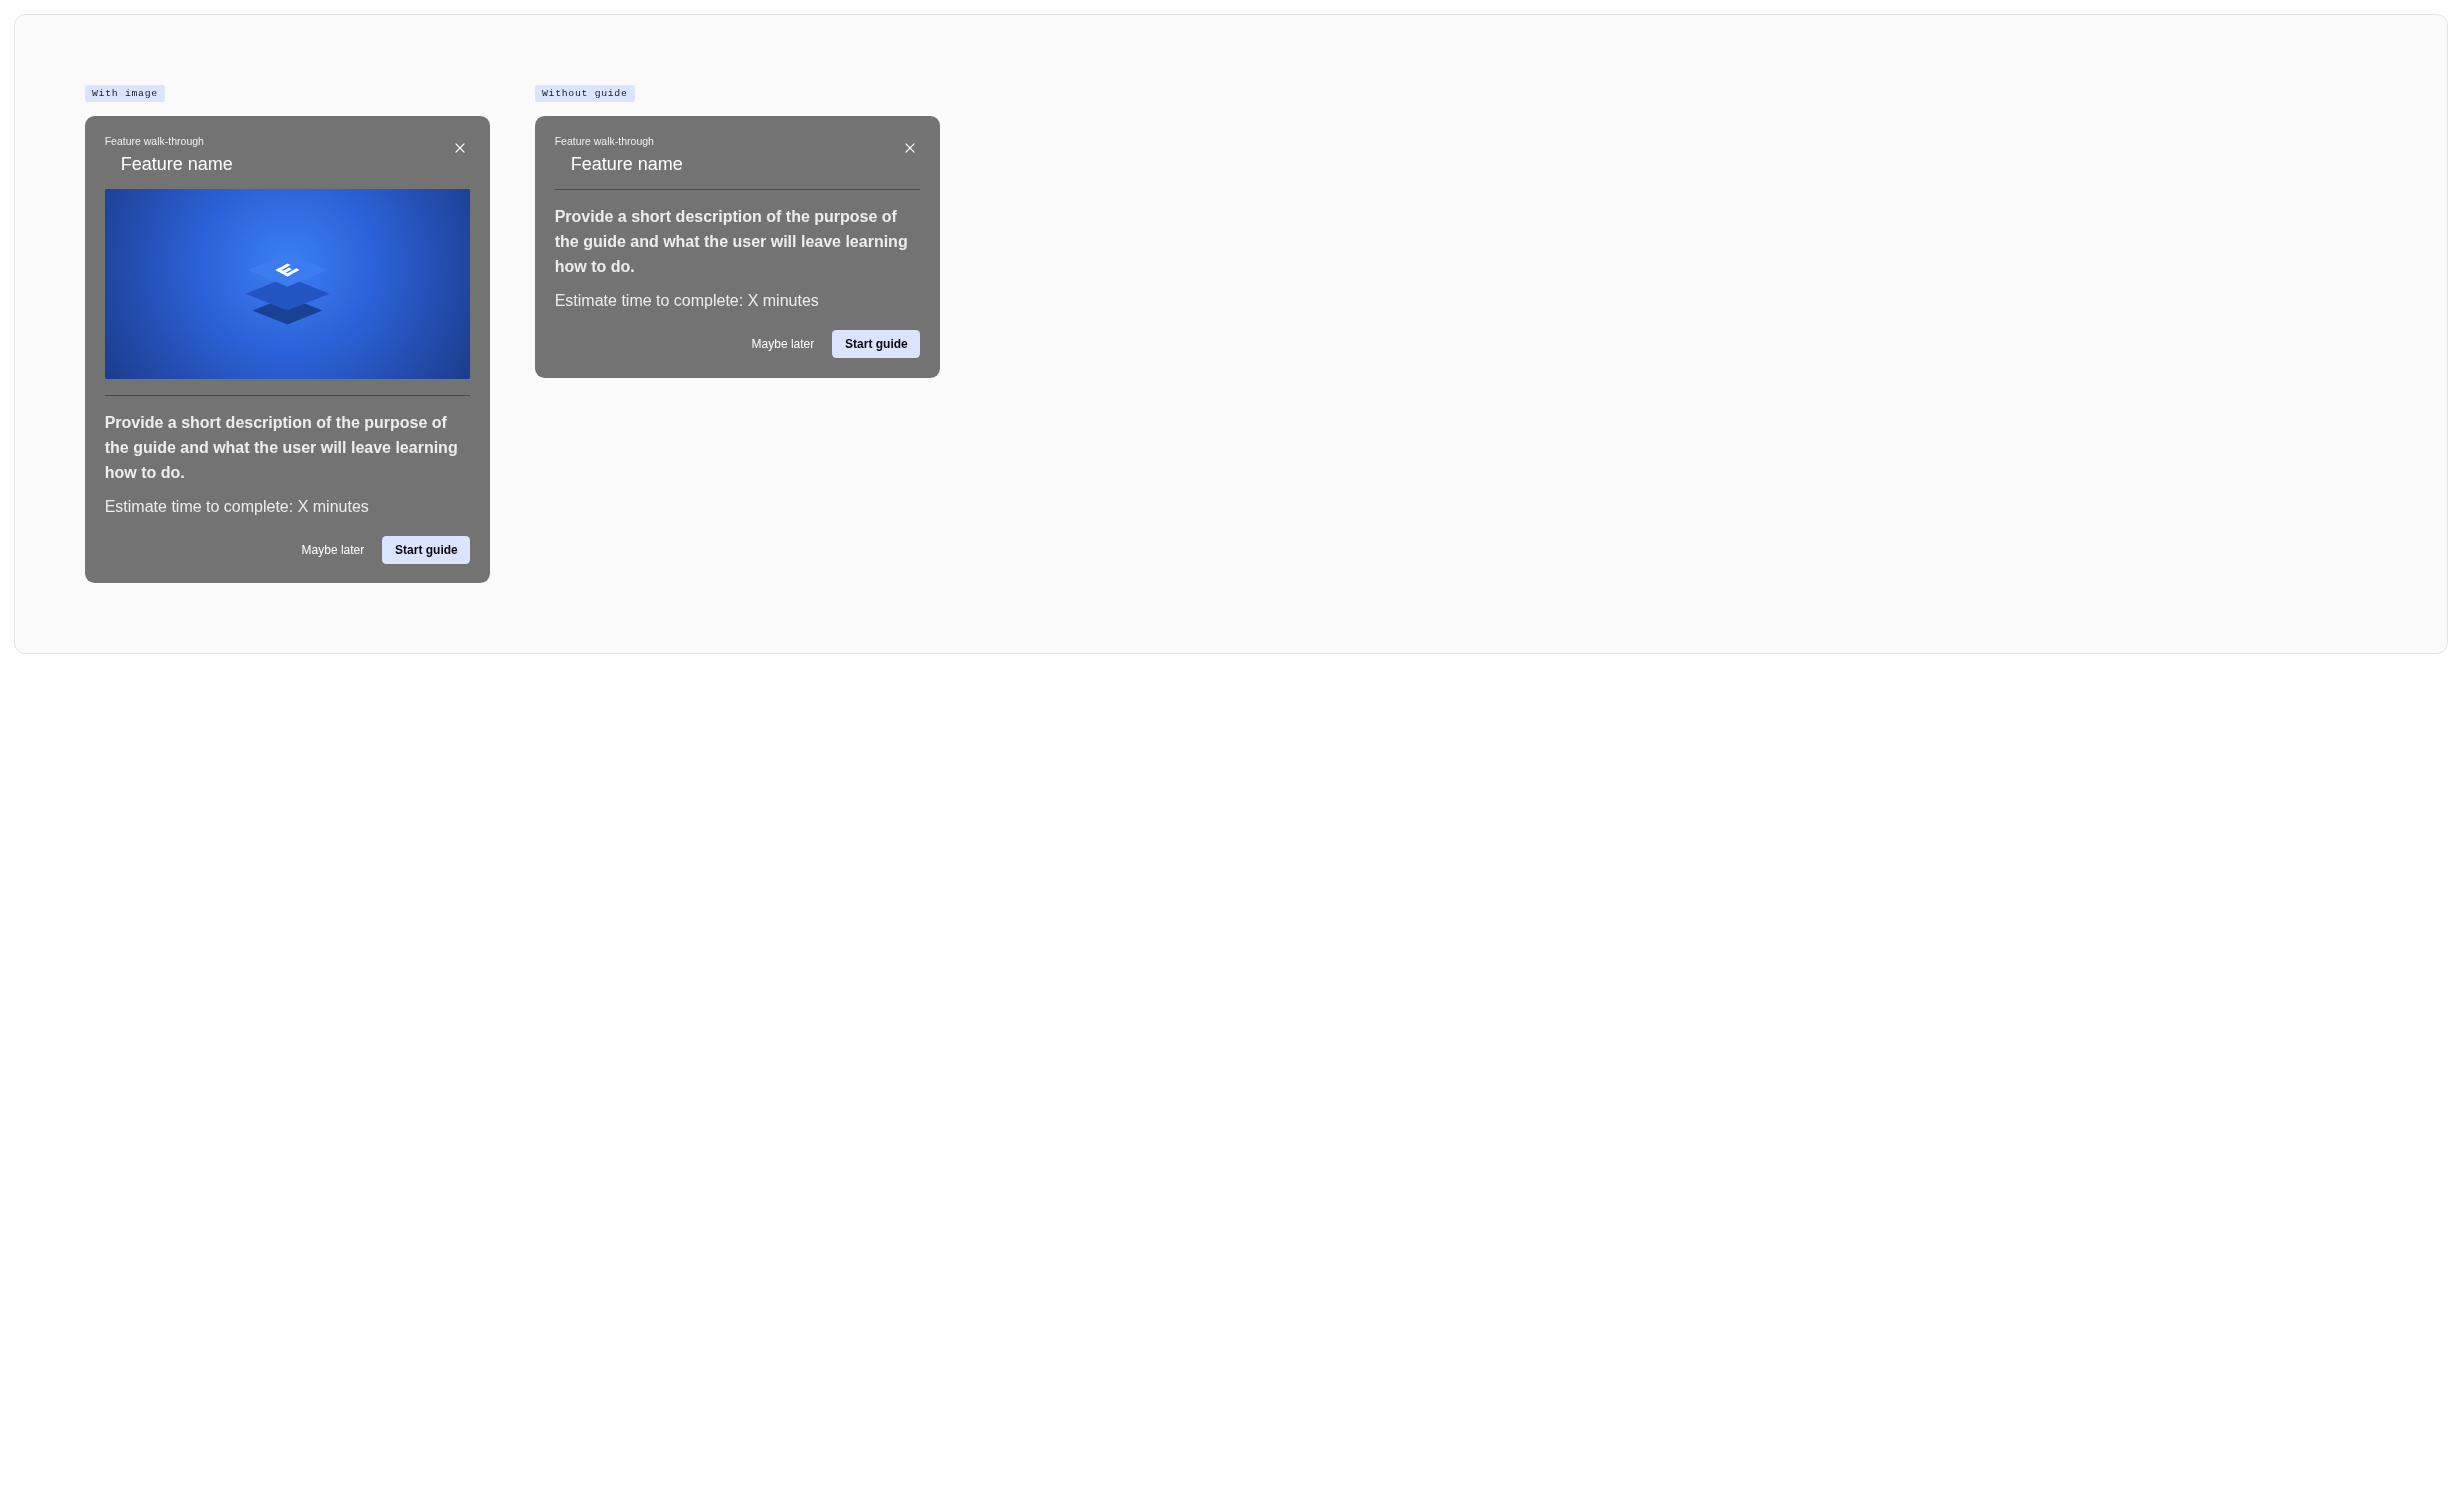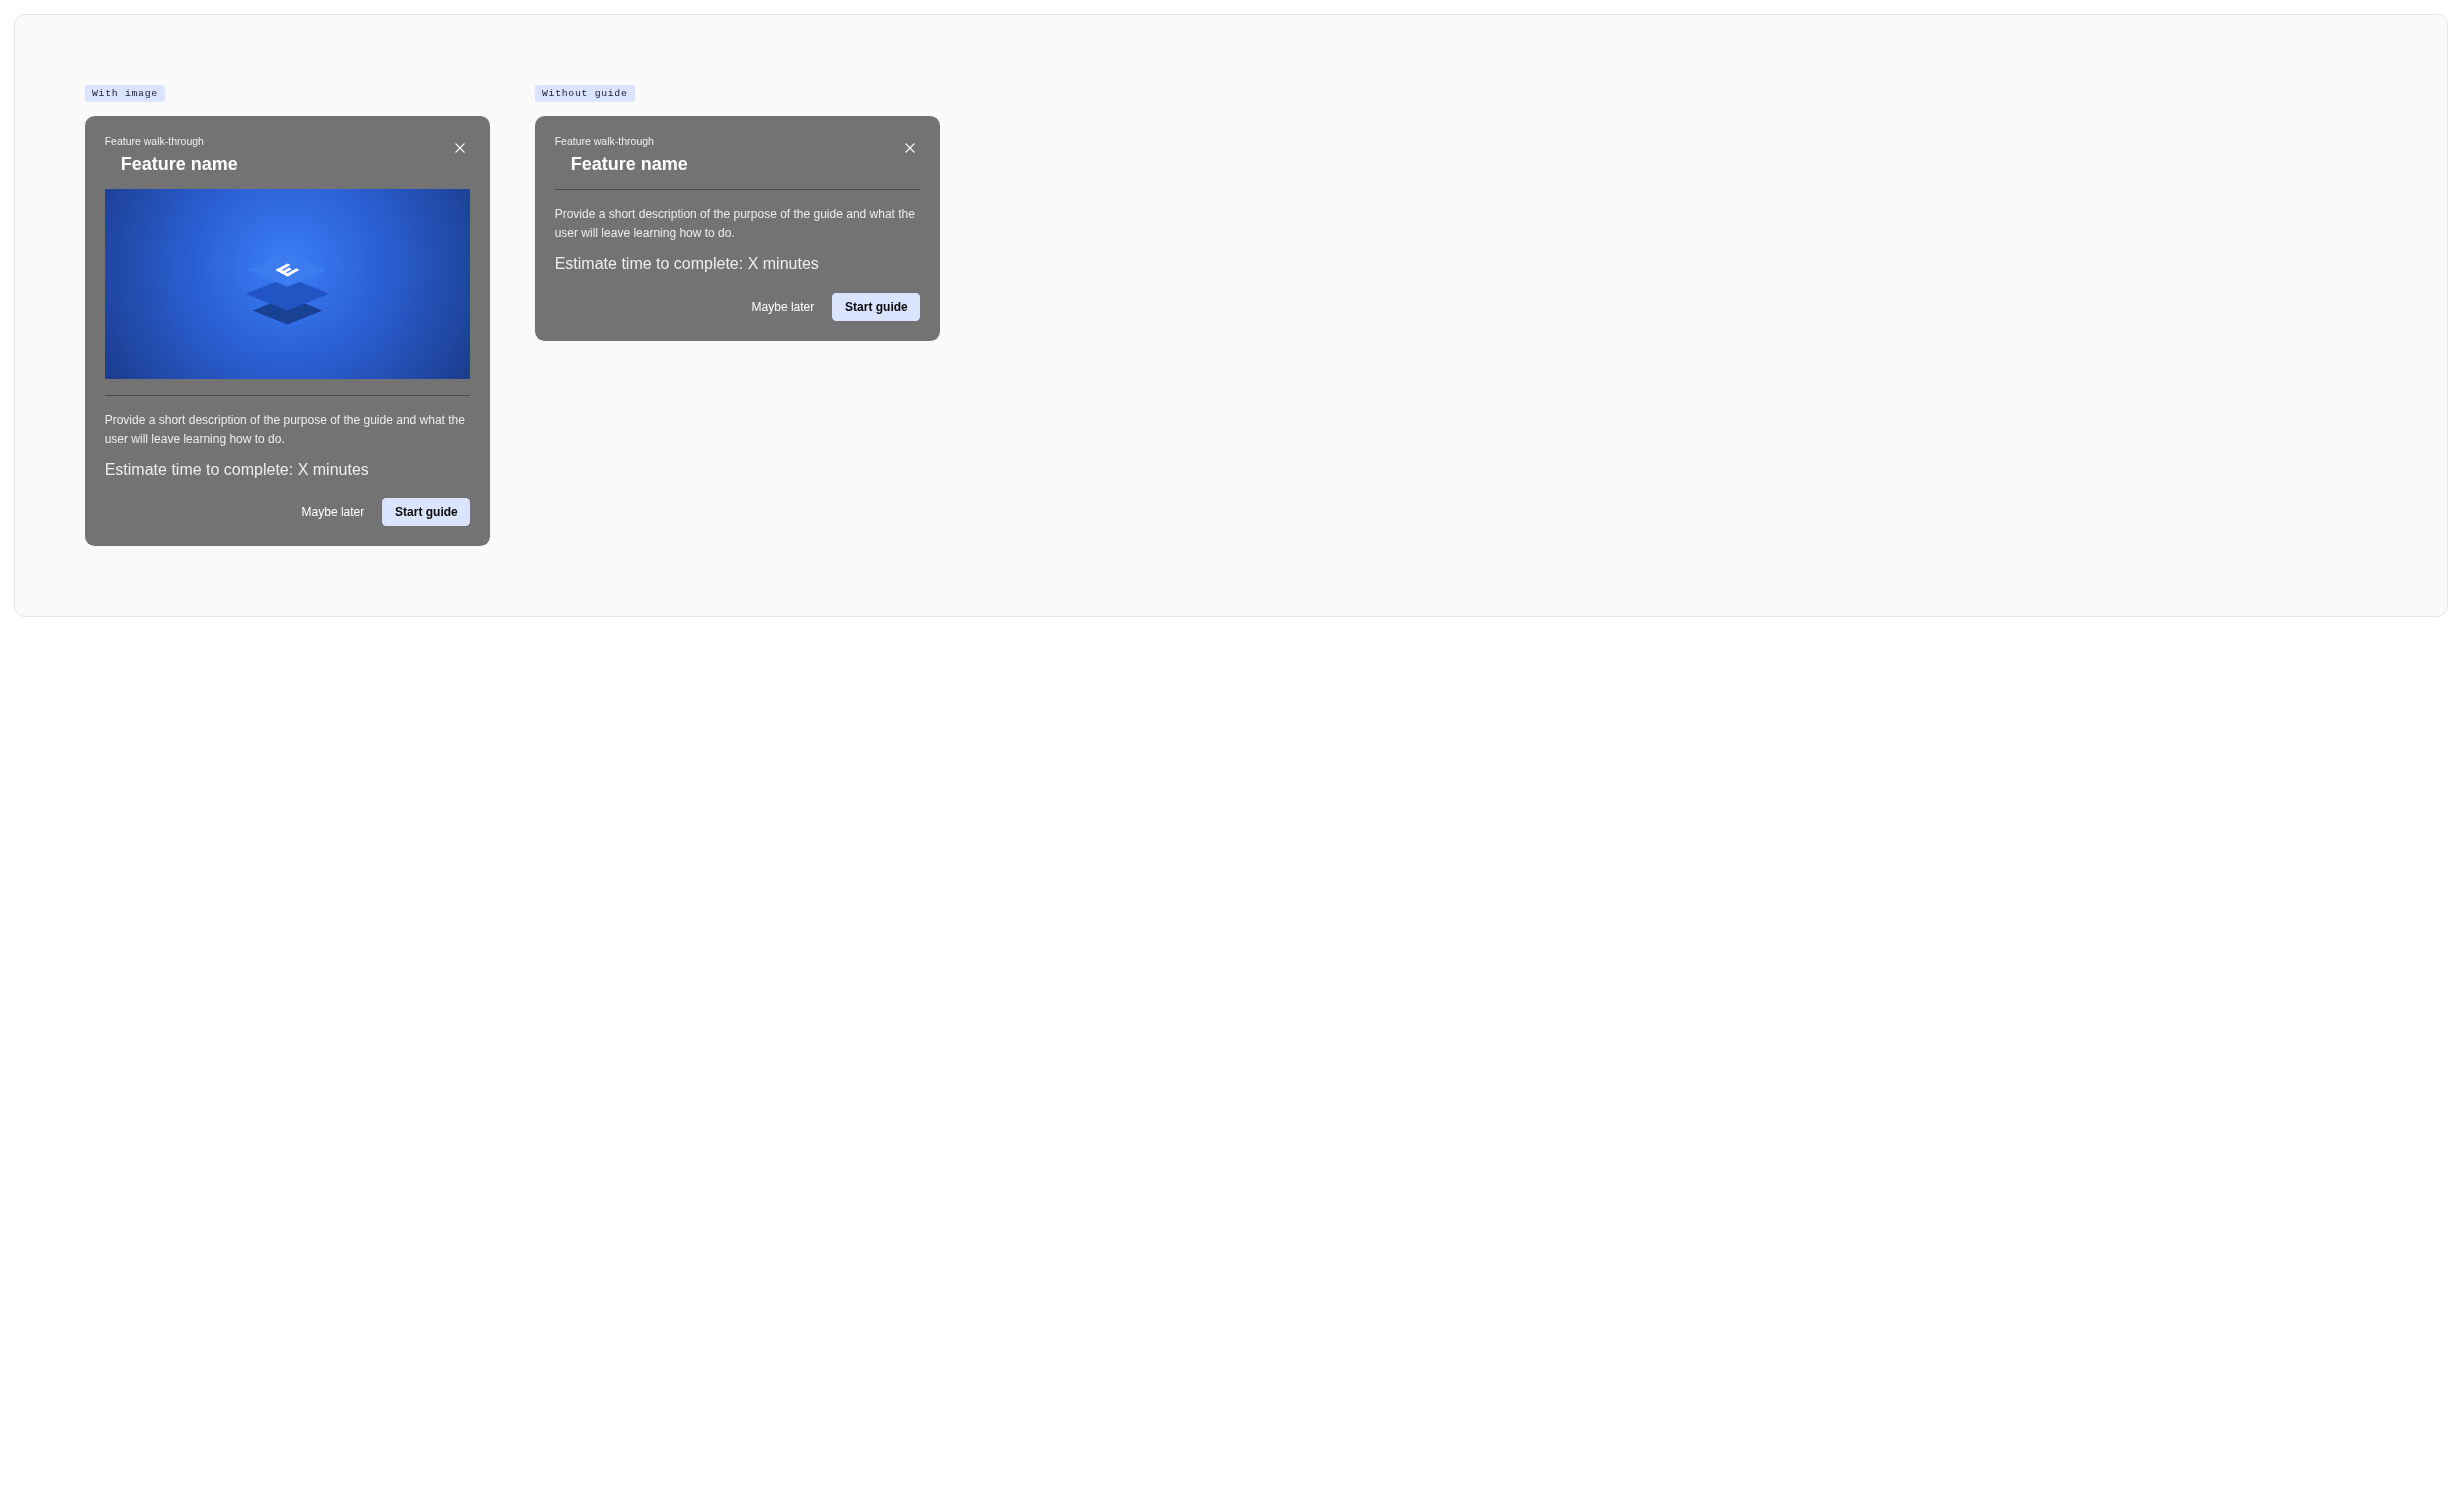--- a/index.html
+++ b/index.html
@@ -52,21 +52,21 @@
       flex-direction: column;
       gap: 7px;
     }
     .eyebrow {
       font-size: 10.5px;
       font-weight: 400;
       color: #f0f0f0;
     }
     .title {
       font-size: 18px;
-      font-weight: 700;
+      font-weight: 400;
       color: #fff;
       padding-left: 16px;
     }
     .close-btn {
       display: flex;
       align-items: center;
       justify-content: center;
       width: 19.7px;
       height: 19.7px;
       background: transparent;
@@ -87,24 +87,25 @@
       margin-bottom: 15.5px;
       overflow: hidden;
     }
     .image-slot svg { width: 119px; height: 98px; }
     .divider {
       height: 0.7px;
       background: #4a4a4a;
       margin-bottom: 15.5px;
     }
     .description {
-      font-size: 12px;
+      font-size: 16px;
       line-height: 1.55;
       color: #ededed;
       margin-bottom: 12.6px;
+      font-weight: bold;
     }
     .estimate {
       font-size: 16px;
       color: #ededed;
       margin-bottom: 19.7px;
     }
     .actions {
       display: flex;
       justify-content: flex-end;
       align-items: center;

